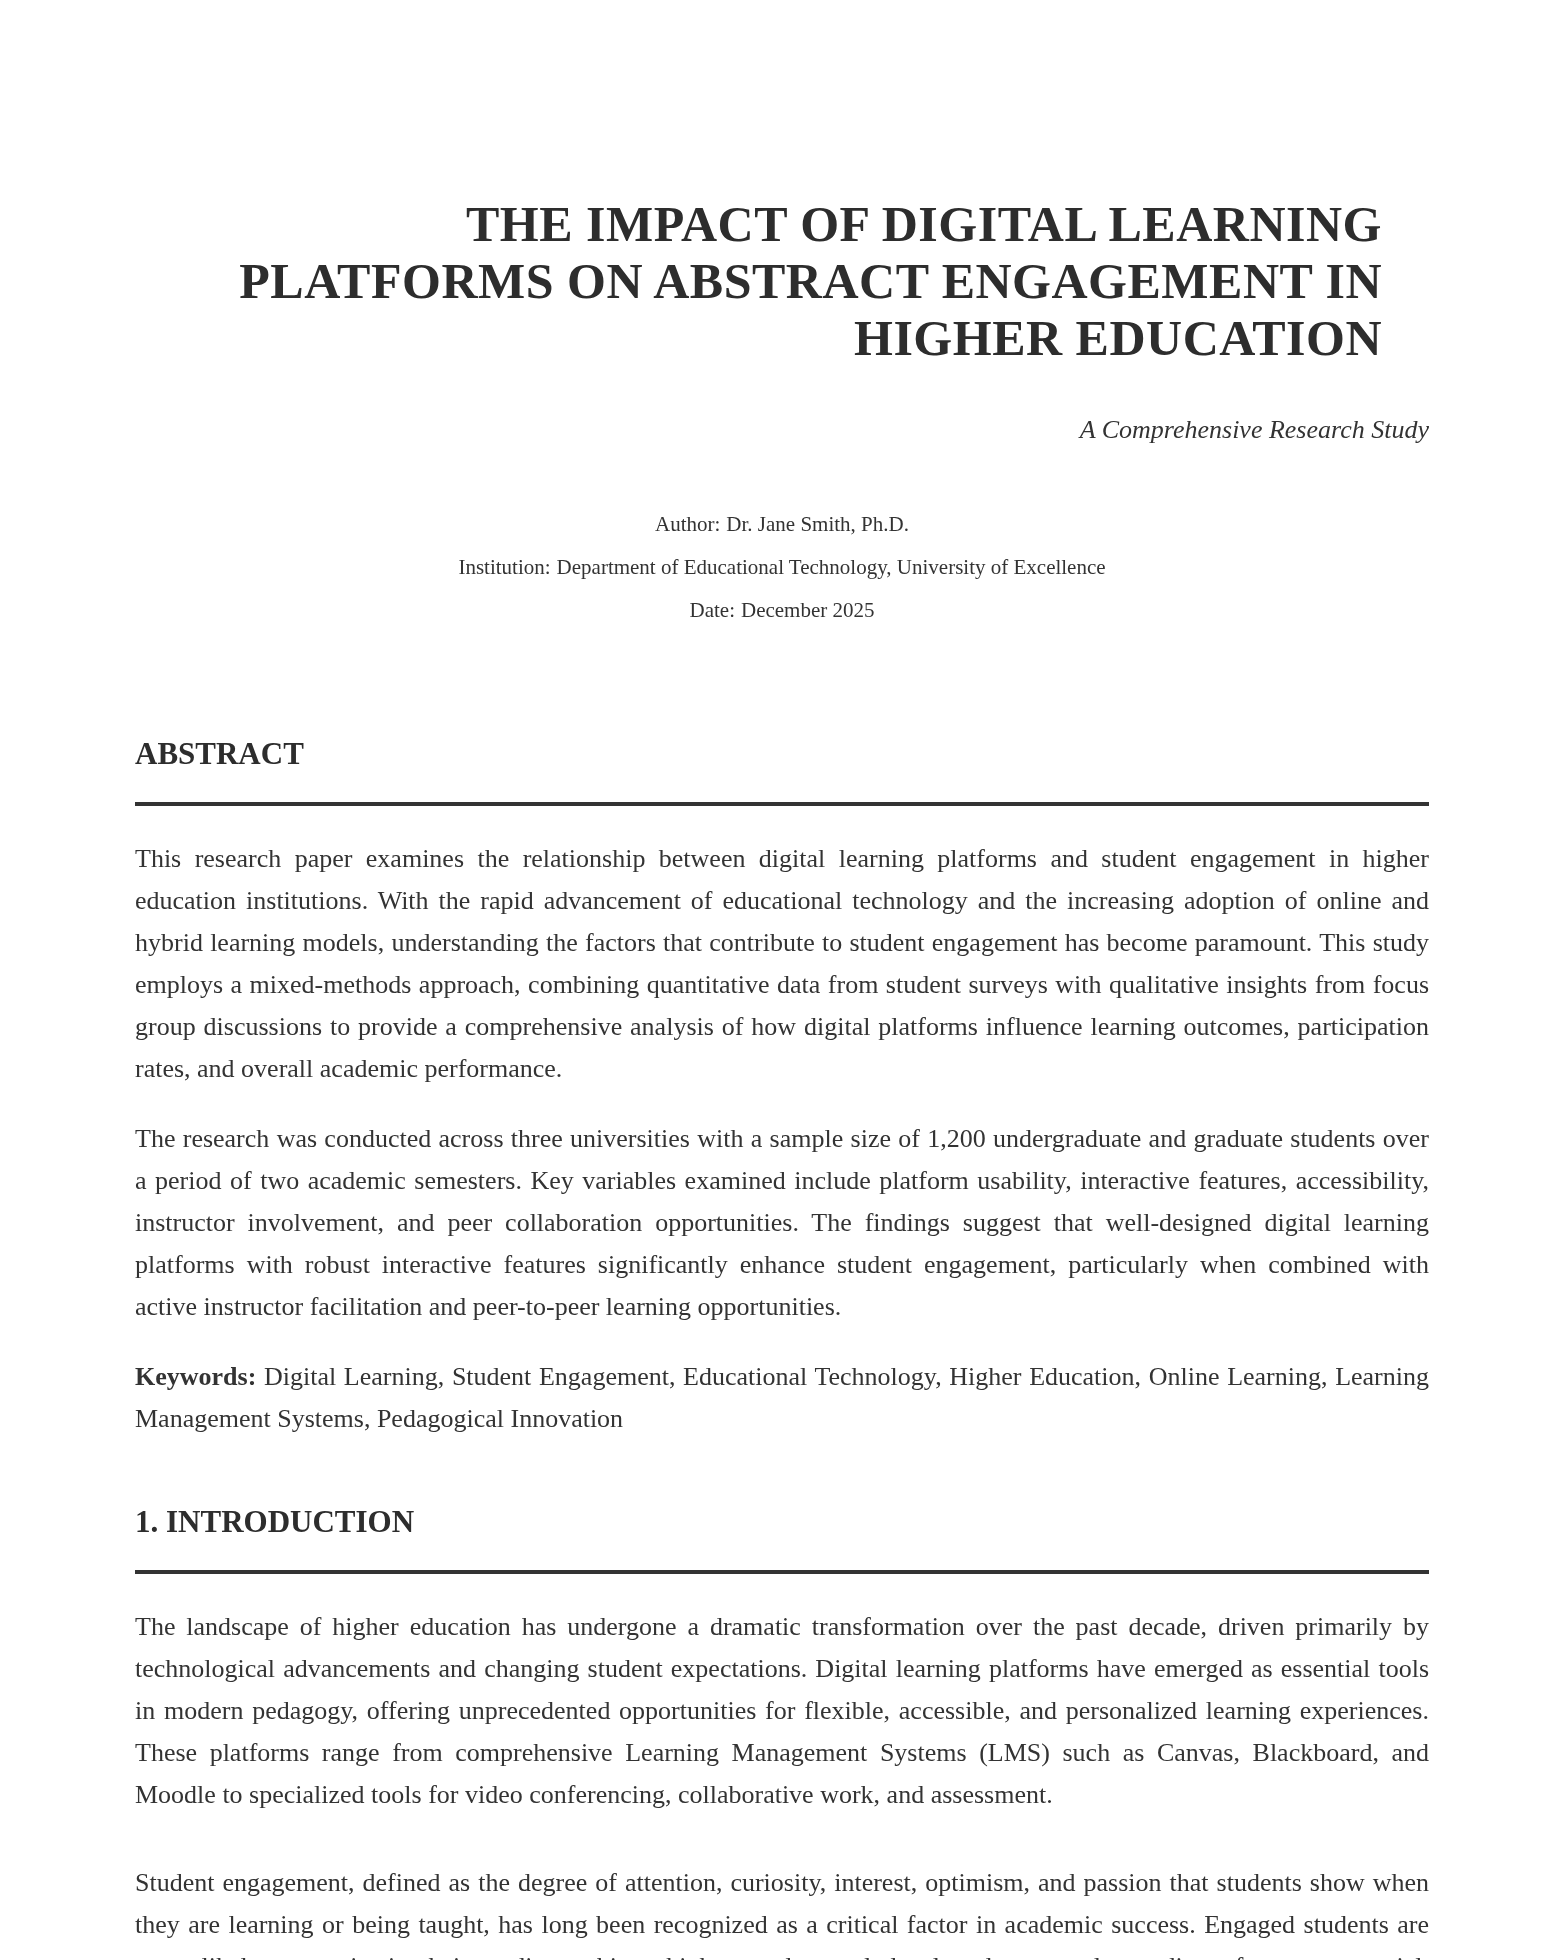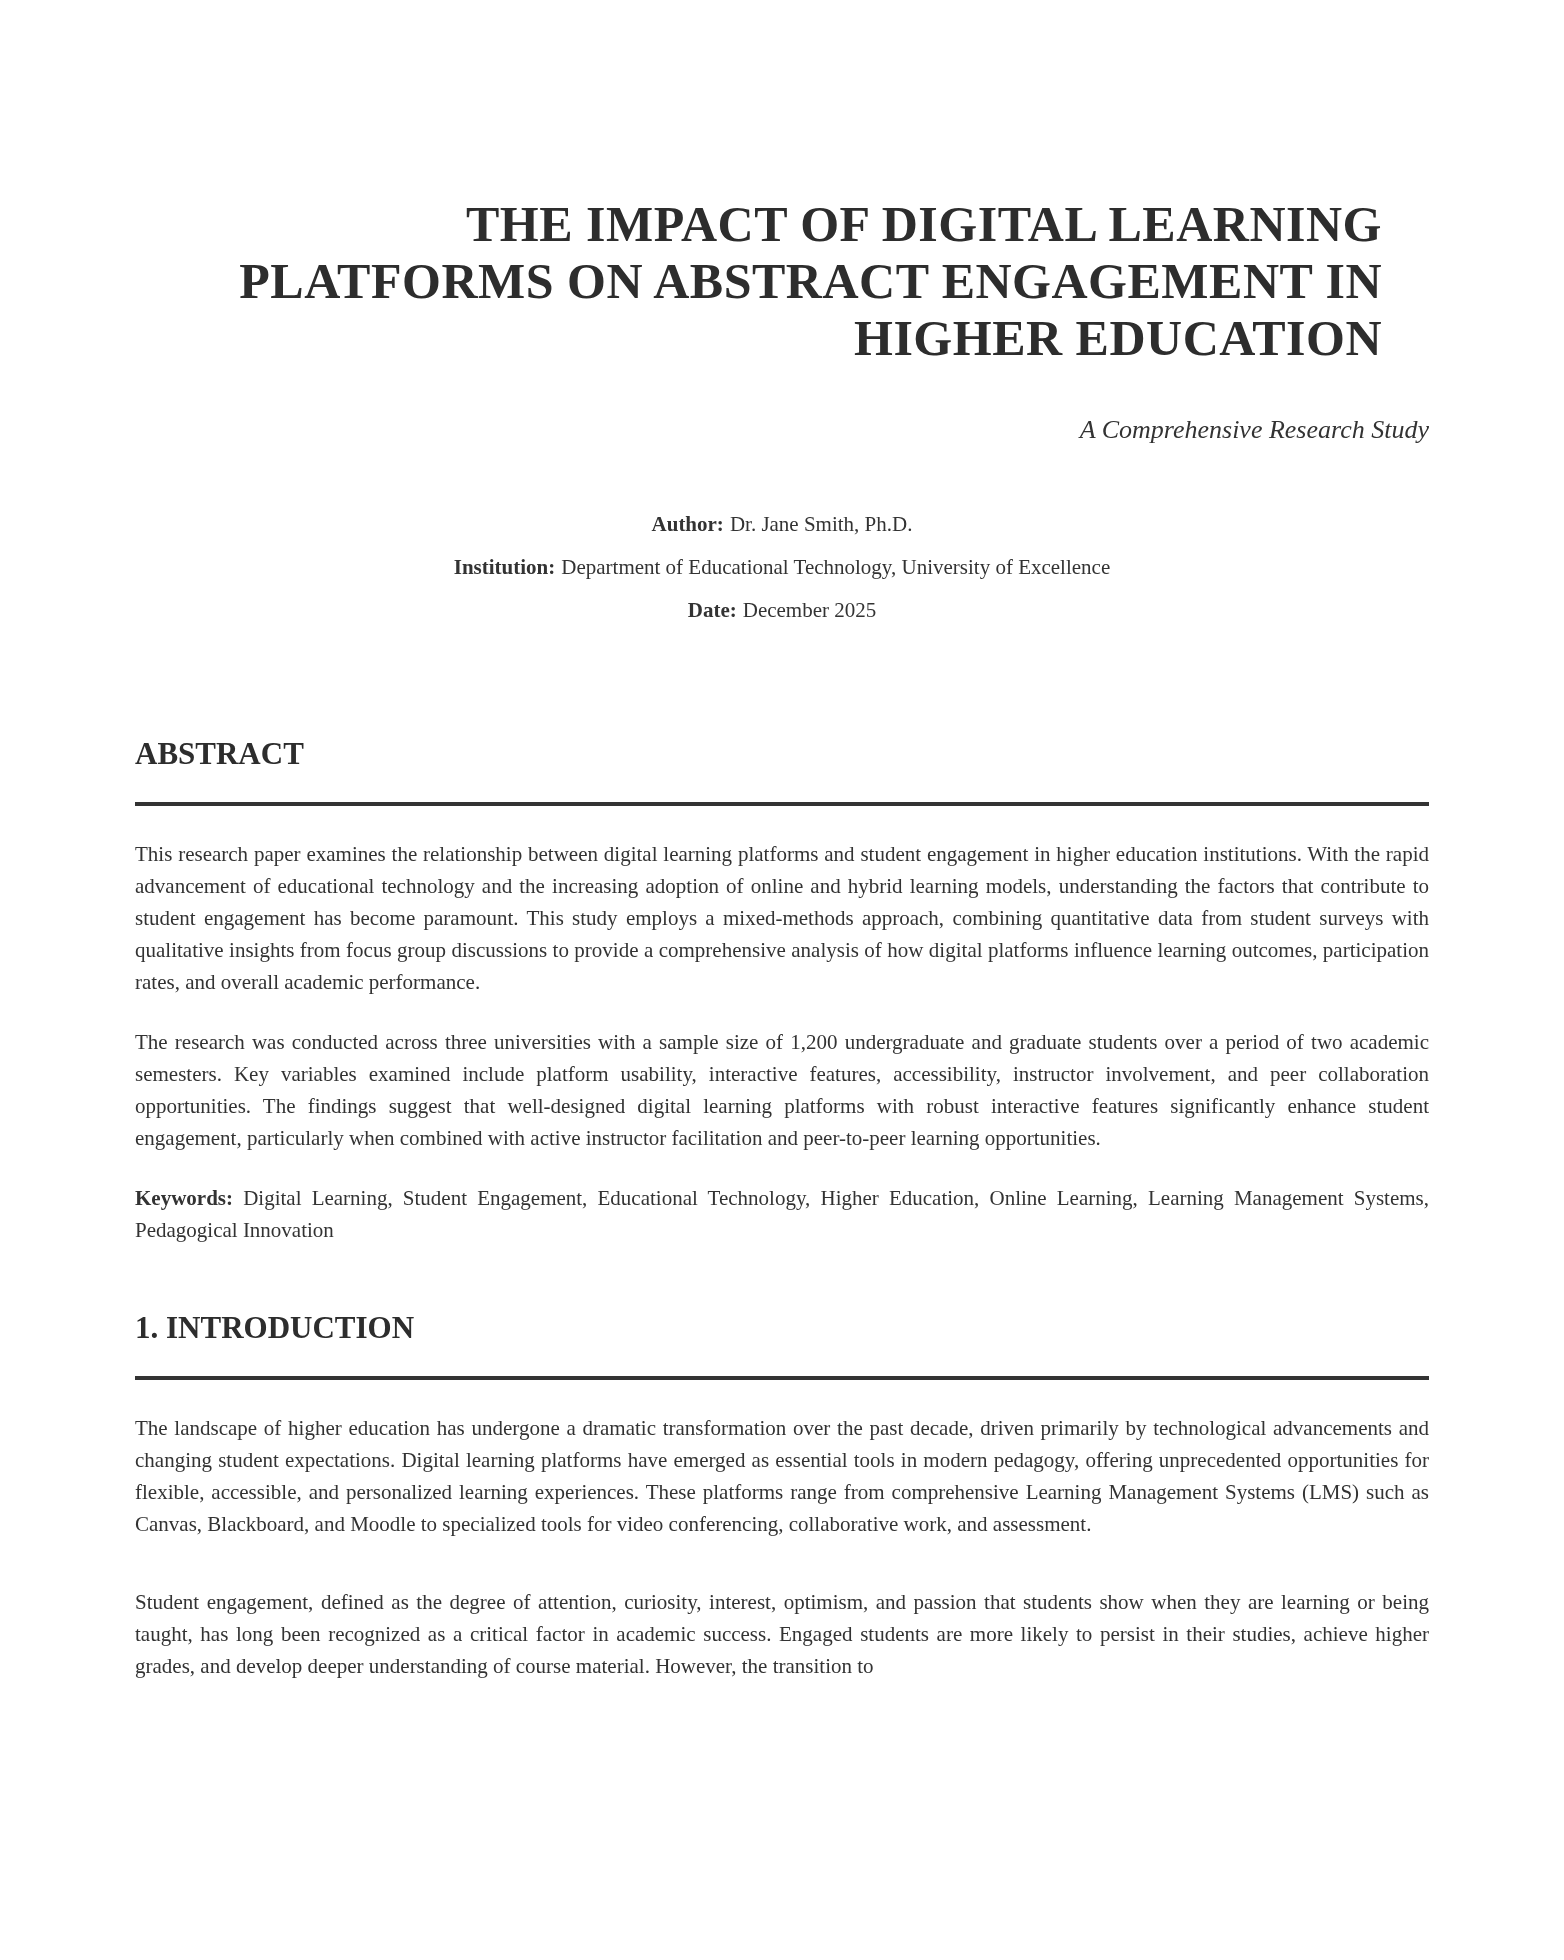--- a/index.html
+++ b/index.html
@@ -40,39 +40,39 @@
     color: #333333;
   }
   
   .paper-meta {
     margin: 56px 0 0 0;
     text-align: center;
     font-size: 21px;
     line-height: 43px;
   }
   .paper-meta p { margin: 0; }
-  .meta-label { font-weight: bold; margin-right: 6px; margin-top: 28px; }
+  .meta-label { font-weight: normal; margin-right: 6px; margin-top: 28px; }
   
   h2.section-heading {
     margin: 64px 0 0 0;
     padding-bottom: 30px;
     border-bottom: 4px solid #333333;
     font-size: 31px;
     line-height: 36px;
     font-weight: bold;
     color: #2d2d2d;
   }
   h2.section-heading.first {
     margin-top: 104px;
   }
   
   .body-paragraph {
     margin: 28px 0 0 0;
-    font-size: 21px;
-    line-height: 32px;
+    font-size: 26px;
+    line-height: 42px;
     text-align: justify;
   }
   .body-paragraph.after-heading { margin-top: 32px; }
   .body-paragraph.cutoff { margin-top: 46px; }
   .inline-label { font-weight: bold; }
 </style>
 </head>
 <body>
 
 <div class="page">

